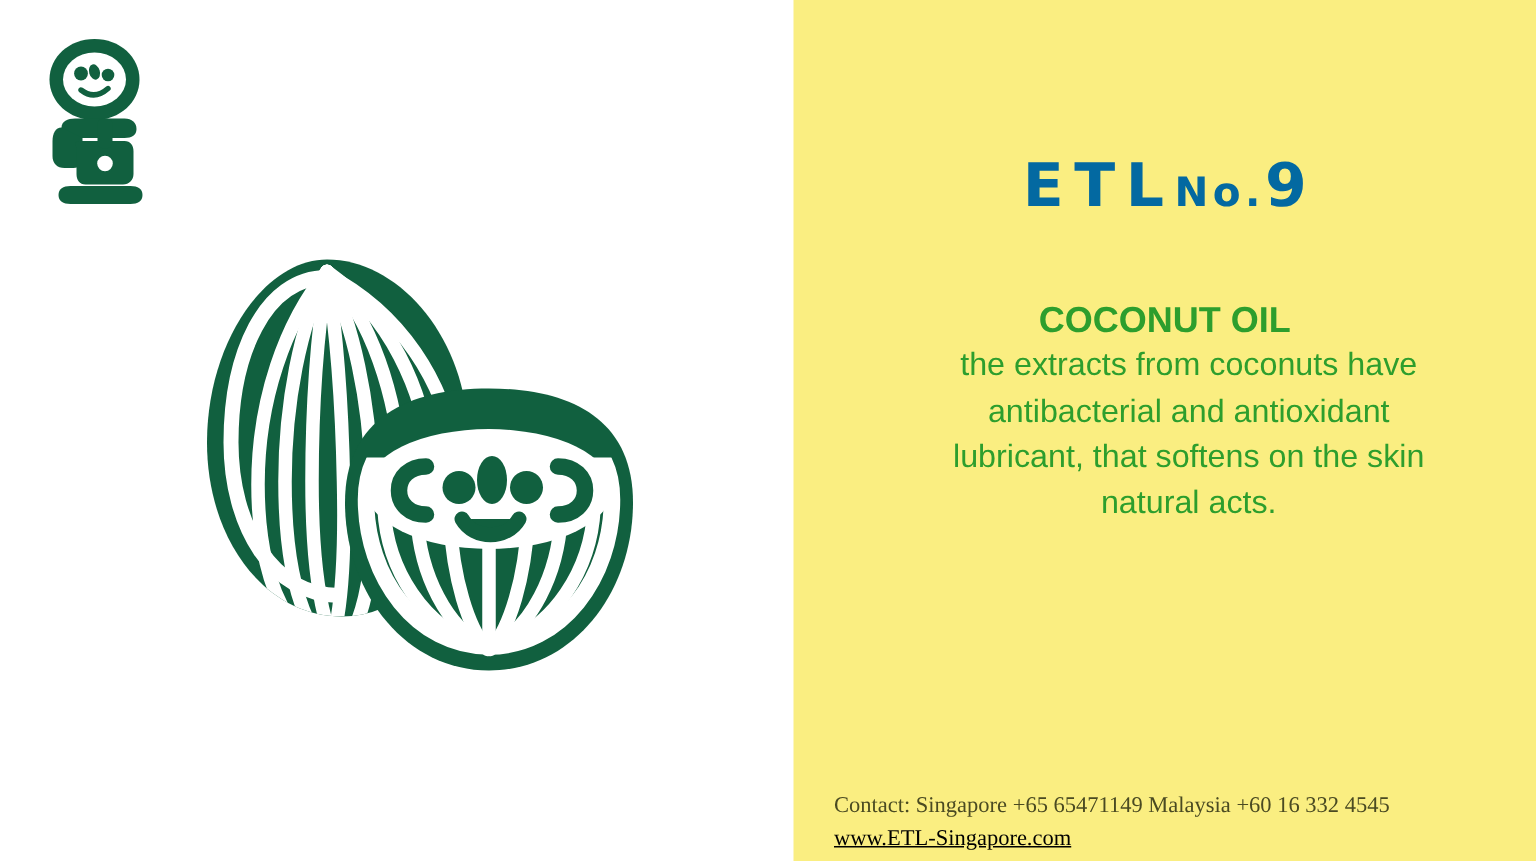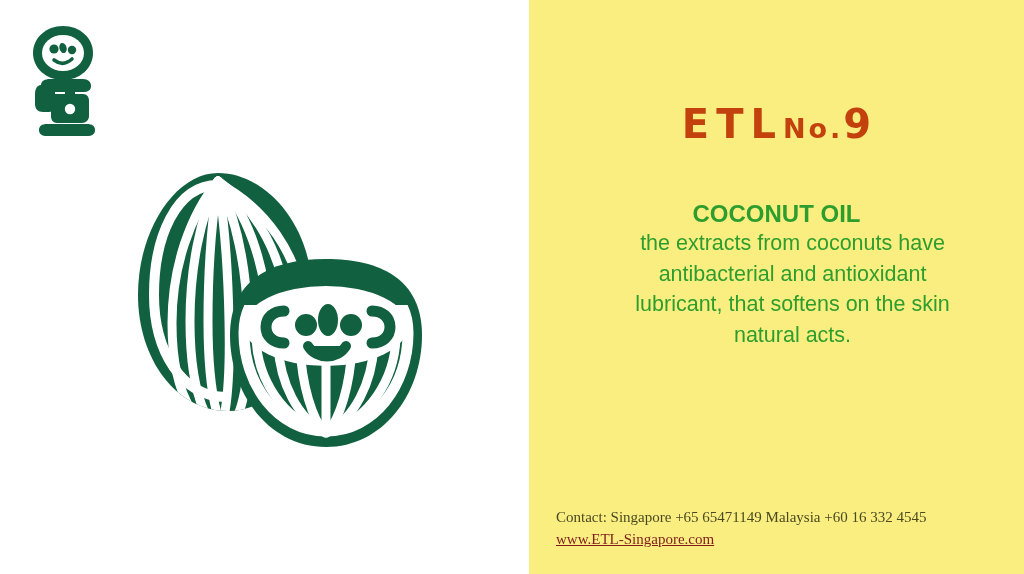--- a/index.html
+++ b/index.html
@@ -52,21 +52,21 @@
     width: 495px;
     height: 574px;
     background: #faee81;
   }
   .title {
     position: absolute;
     left: 0;
     top: 104px;
     width: 495px;
     text-align: center;
-    color: #c2410c;
+    color: #0369a1;
     font-family: "DejaVu Sans", sans-serif;
     font-weight: bold;
     font-size: 40px;
     letter-spacing: 7px;
     line-height: 1;
     white-space: nowrap;
   }
   .title .no {
     font-size: 27px;
     letter-spacing: 3px;
@@ -96,29 +96,29 @@
     text-align: center;
     color: #2d9e2d;
     font-size: 21.5px;
     line-height: 30.5px;
     font-weight: normal;
   }
 
   .footer {
     position: absolute;
     left: 27px;
-    bottom: 24px;
+    bottom: 4px;
     width: 460px;
     font-family: "Liberation Serif", serif;
     font-size: 15px;
     line-height: 22px;
     color: #4a4a22;
   }
   .footer .link {
-    color: #7f1d1d;
+    color: #000000;
     text-decoration: underline;
     display: inline-block;
   }
 </style>
 </head>
 <body>
 
 <div class="slide">
 
   <div class="left-pane">

